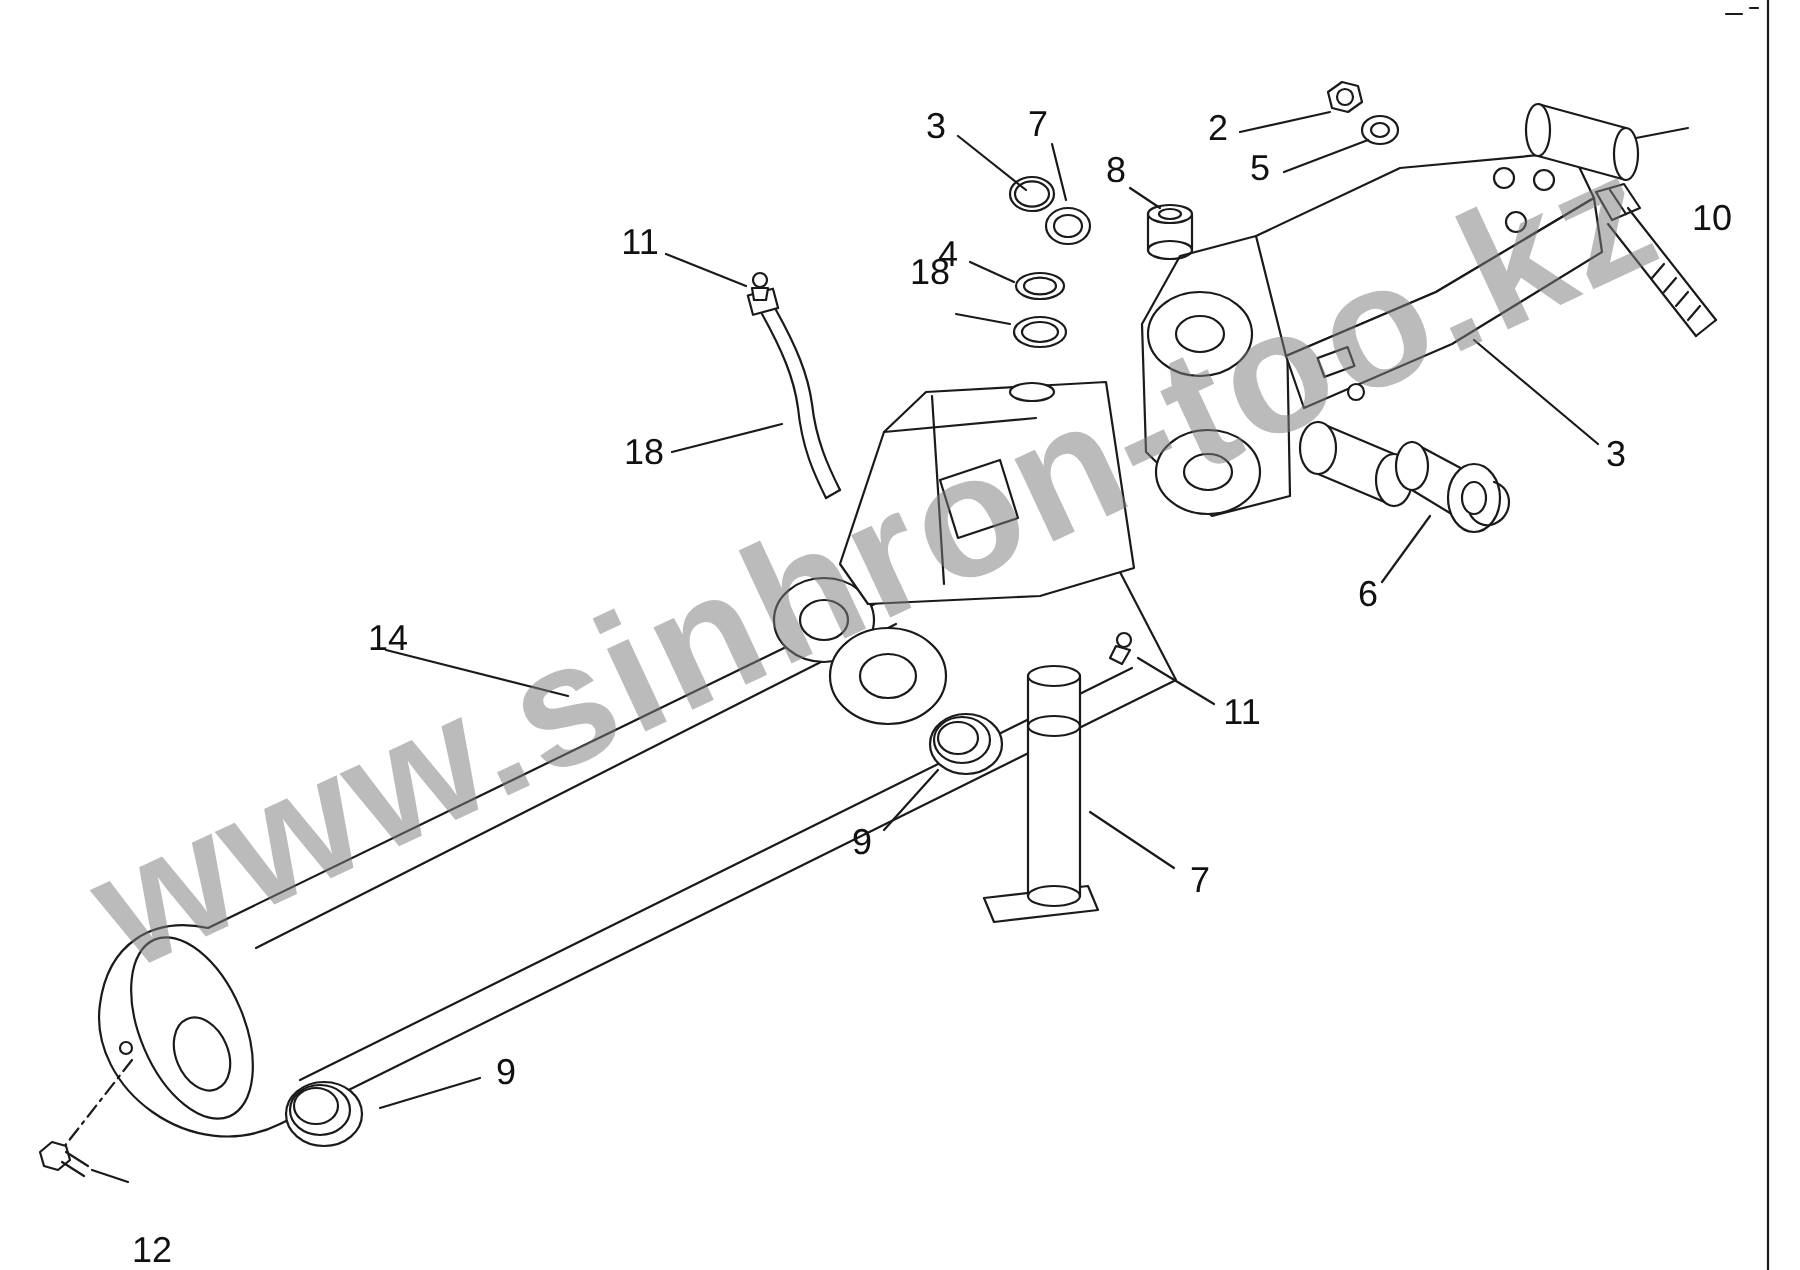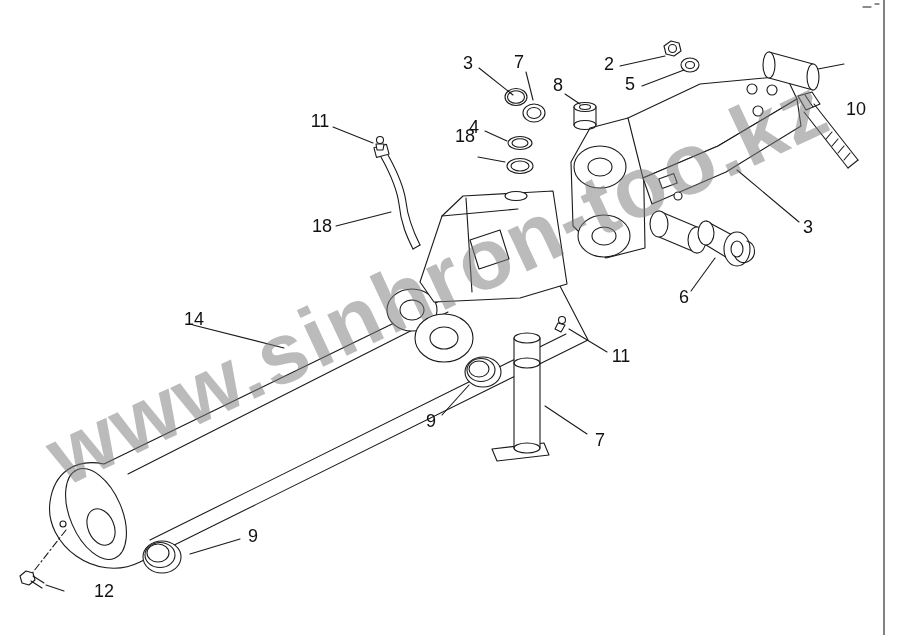--- a/index.html
+++ b/index.html
@@ -224,15 +224,15 @@
   <div class="callout" style="left:474px; top:127px;">4</div>
   <div class="callout" style="left:465px; top:136px;">18</div>
   <div class="callout" style="left:322px; top:226px;">18</div>
   <div class="callout" style="left:808px; top:227px;">3</div>
   <div class="callout" style="left:684px; top:297px;">6</div>
   <div class="callout" style="left:194px; top:319px;">14</div>
   <div class="callout" style="left:621px; top:356px;">11</div>
   <div class="callout" style="left:431px; top:421px;">9</div>
   <div class="callout" style="left:600px; top:440px;">7</div>
   <div class="callout" style="left:253px; top:536px;">9</div>
-  <div class="callout" style="left:76px;  top:591px;margin-left:28px;">12</div>
+  <div class="callout" style="left:76px;  top:625px;">12</div>
 
 </div>
 
 </body></html>

